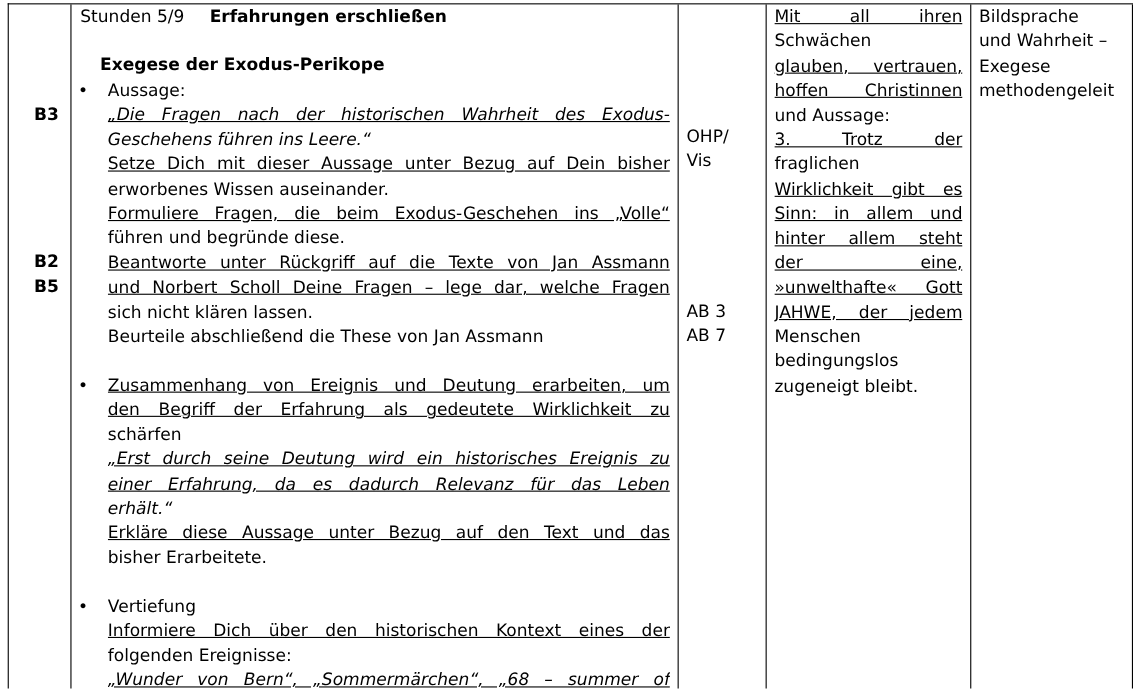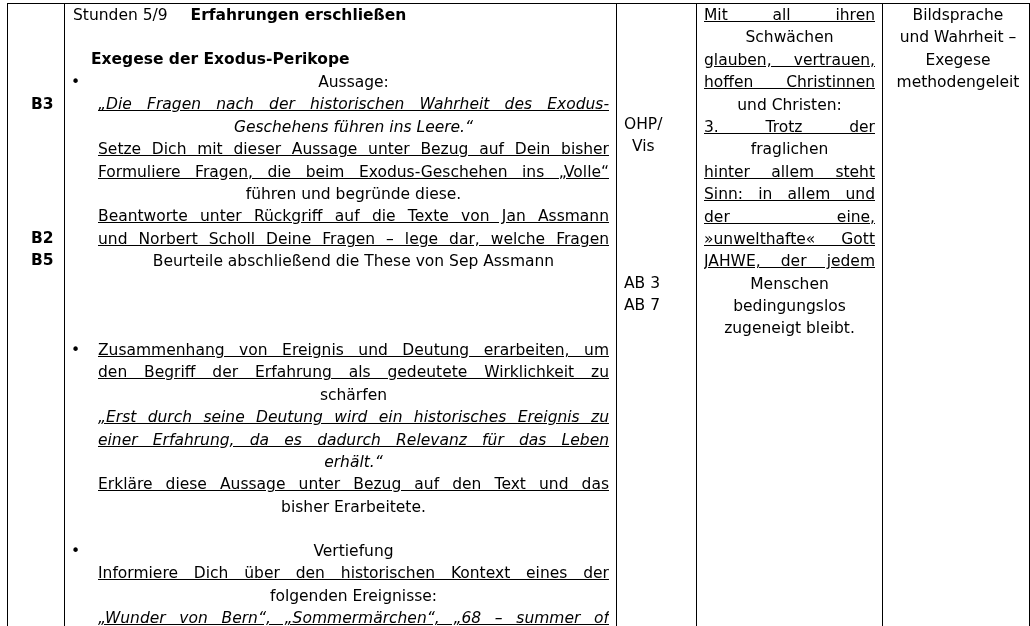--- a/index.html
+++ b/index.html
@@ -9,21 +9,21 @@
            border-top:1.5px solid #000; border-left:1.5px solid #000; }
   .col { position:absolute; top:0; bottom:0; border-right:1.5px solid #000; box-sizing:border-box; }
   .c1 { left:0; width:57px; }
   .c2 { left:57px; width:552px; }
   .c3 { left:609px; width:80px; }
   .c4 { left:689px; width:186px; }
   .c5 { left:875px; width:147px; }
   .cell { position:absolute; }
   .b { font-weight:bold;padding-left:18px; }
   .i { font-style:italic; }
-  .line { display:block; white-space:nowrap; height:22.4px;text-align:center; }
+  .line { display:block; white-space:nowrap; height:22.4px; }
   .jl { display:block; height:22.4px; text-align:justify; text-align-last:justify; white-space:normal; overflow:hidden;text-decoration:underline; }
   .bullet { position:absolute; left:-27px; }
 </style>
 </head>
 <body>
 
 <div class="table">
 
   <div class="col c1">
     <div class="cell b" style="left:5px; top:89px;">B3</div>
@@ -37,25 +37,27 @@
       <span class="b">Erfahrungen erschließen</span>
     </div>
     <div class="cell b" style="left:8px; top:44px;">Exegese der Exodus-Perikope</div>
 
     <div class="cell" style="left:33px; top:67px; width:511px;">
       <span class="bullet">•</span>
       <span class="line">Aussage:</span>
       <span class="jl i">„Die Fragen nach der historischen Wahrheit des Exodus-</span>
       <span class="line i">Geschehens führen ins Leere.“</span>
       <span class="jl">Setze Dich mit dieser Aussage unter Bezug auf Dein bisher</span>
+      <span class="line">erworbenes Wissen auseinander.</span>
       <span class="jl">Formuliere Fragen, die beim Exodus-Geschehen ins „Volle“</span>
       <span class="line">führen und begründe diese.</span>
       <span class="jl">Beantworte unter Rückgriff auf die Texte von Jan Assmann</span>
       <span class="jl">und Norbert Scholl Deine Fragen – lege dar, welche Fragen</span>
-      <span class="line">Beurteile abschließend die These von Sep Assmann</span>
+      <span class="line">sich nicht klären lassen.</span>
+      <span class="line">Beurteile abschließend die These von Jan Assmann</span>
     </div>
 
     <div class="cell" style="left:33px; top:335px; width:511px;">
       <span class="bullet">•</span>
       <span class="jl">Zusammenhang von Ereignis und Deutung erarbeiten, um</span>
       <span class="jl">den Begriff der Erfahrung als gedeutete Wirklichkeit zu</span>
       <span class="line">schärfen</span>
       <span class="jl i">„Erst durch seine Deutung wird ein historisches Ereignis zu</span>
       <span class="jl i">einer Erfahrung, da es dadurch Relevanz für das Leben</span>
       <span class="line i">erhält.“</span>
@@ -82,25 +84,26 @@
       <span class="line">AB 7</span>
     </div>
   </div>
 
   <div class="col c4">
     <div class="cell" style="left:7px; top:0px; width:171px;">
       <span class="jl">Mit all ihren</span>
       <span class="line">Schwächen</span>
       <span class="jl">glauben, vertrauen,</span>
       <span class="jl">hoffen Christinnen</span>
-      <span class="line">und Christen:</span>
+      <span class="line">und Aussage:</span>
       <span class="jl">3. Trotz der</span>
       <span class="line">fraglichen</span>
+      <span class="jl">Wirklichkeit gibt es</span>
+      <span class="jl">Sinn: in allem und</span>
       <span class="jl">hinter allem steht</span>
-      <span class="jl">Sinn: in allem und</span>
       <span class="jl">der eine,</span>
       <span class="jl">»unwelthafte« Gott</span>
       <span class="jl">JAHWE, der jedem</span>
       <span class="line">Menschen</span>
       <span class="line">bedingungslos</span>
       <span class="line">zugeneigt bleibt.</span>
     </div>
   </div>
 
   <div class="col c5">

